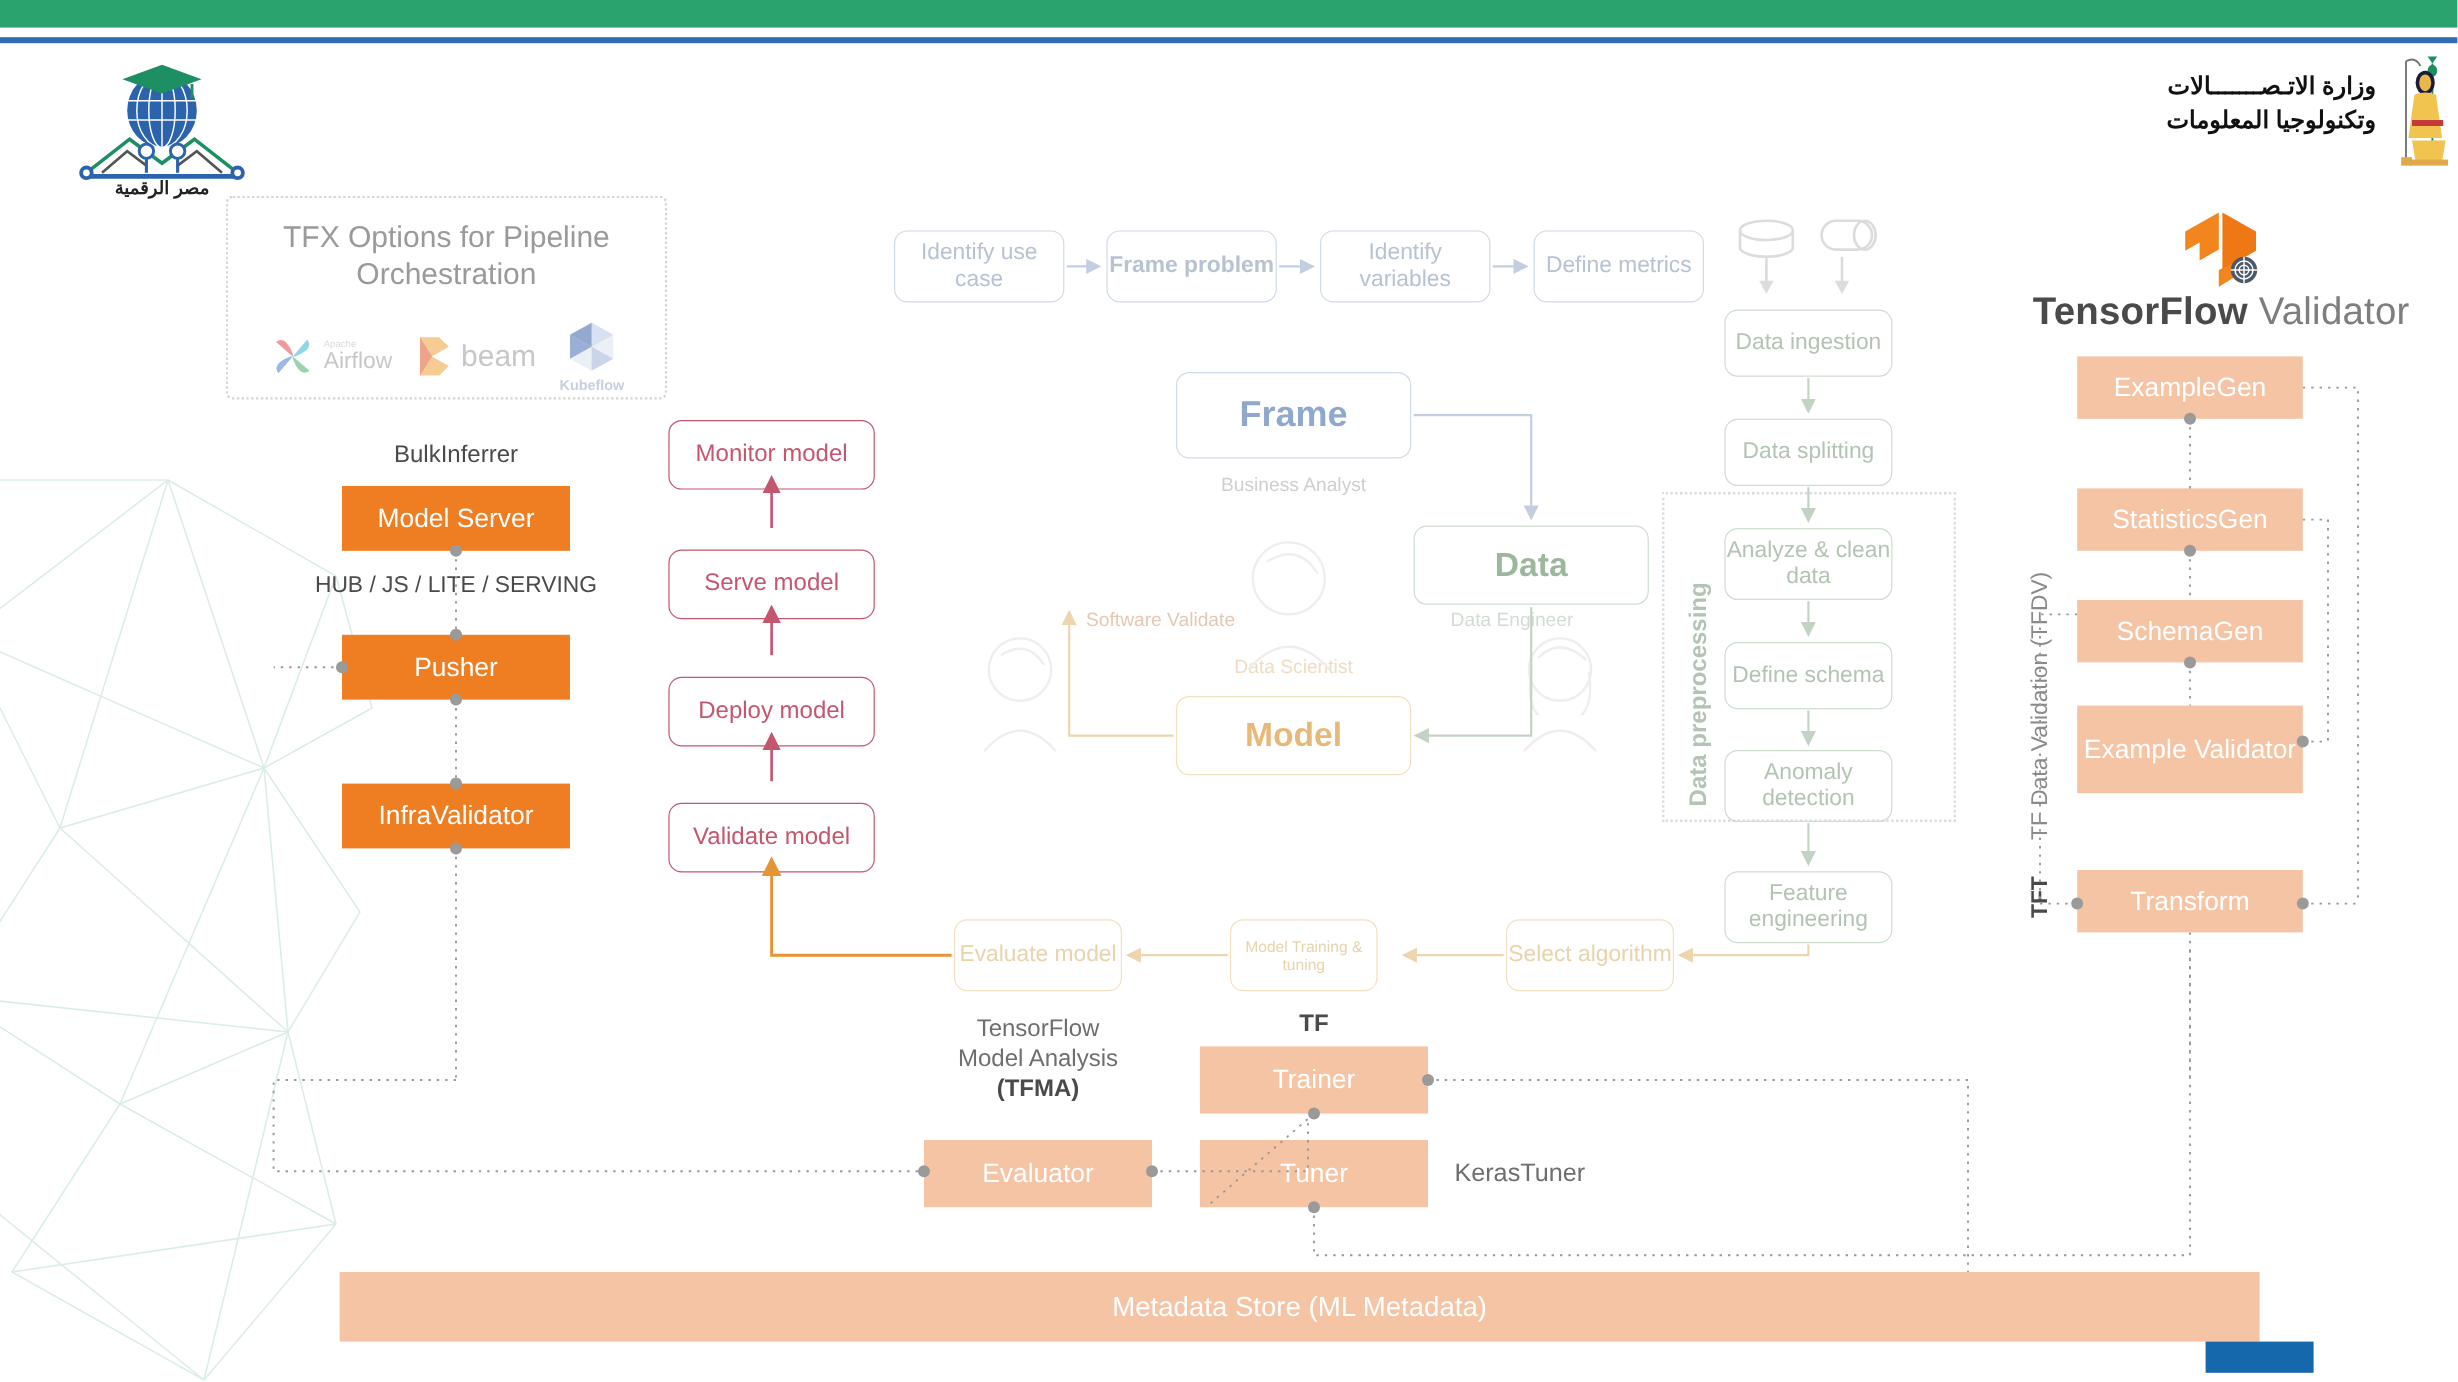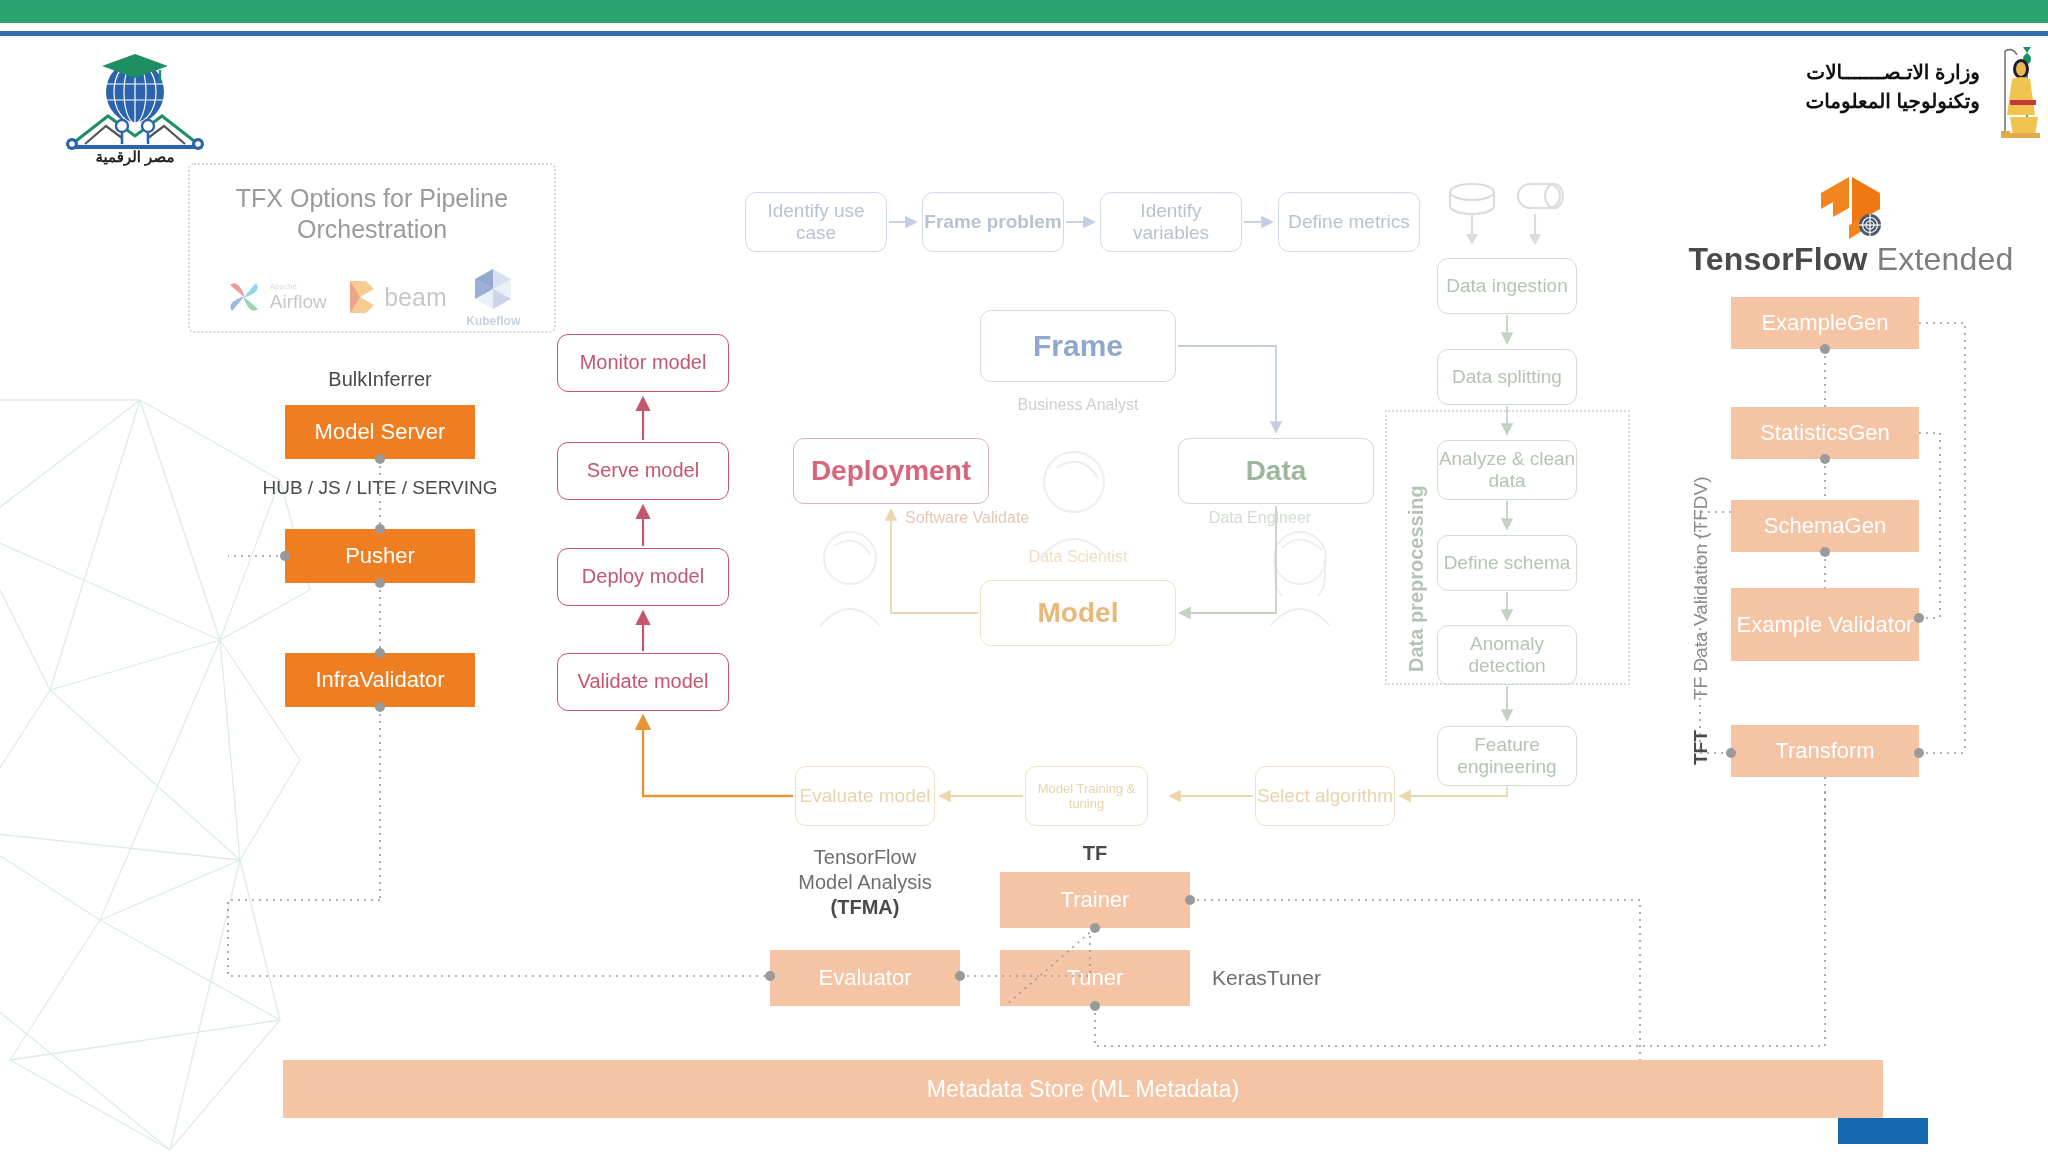--- a/index.html
+++ b/index.html
@@ -44,21 +44,21 @@
   .orch-logo.kube { flex-direction:column; gap:0; }
   .orch-logo.kube .lbl { font-size:12px; font-weight:bold; color:#9aa9c4; margin-top:2px; }
 
   
   .fbox { position:absolute; display:flex; align-items:center; justify-content:center;
       text-align:center; border-radius:11px; line-height:1.18; }
 
   .box-blue   { border:1.6px solid #cfdaea; color:#b7c2d3; }
   .box-green  { border:1.6px solid #cfddcf; color:#b4c4b4; }
   .box-orange { border:1.6px solid #f3e0c0; color:#e8d3ab; }
-  .box-red    { border:1.8px solid #c4566e; color:#c4566e; }
+  .box-red    { border:1.8px solid #c4566e; color:#c4566e;margin-top:16px; }
 
   .solid-orange { background:#ef7d22; color:#ffffff; border-radius:0; }
   .solid-peach  { background:#f5c4a5; color:#ffffff; border-radius:0; }
 
   .plain-label { position:absolute; color:#5c5c5c; }
 
   
   .dash-group { position:absolute; border:2px dotted #dcdcdc; }
 
   
@@ -158,21 +158,21 @@
       <path d="M33 2 L33 64 L46 56 L46 44 L33 50 Z" fill="#f2851d"></path>
       <circle cx="54" cy="50" r="11" fill="#4a5a6a"></circle>
       <g stroke="#fff" stroke-width="1.2" fill="none">
         <circle cx="54" cy="50" r="4"></circle>
           <circle cx="54" cy="50" r="7.5"></circle>
         <line x1="54" y1="39" x2="54" y2="61"></line>
           <line x1="43" y1="50" x2="65" y2="50"></line>
       </g>
     </svg>
     <div class="tfx-name">
-      <b>TensorFlow</b><span> Extended</span>
+      <b>TensorFlow</b><span> Validator</span>
     </div>
   </div>
 
   <div class="orch-box">
     <div class="orch-title">TFX Options for Pipeline Orchestration</div>
     <div class="orch-logos">
       <div class="orch-logo">
         <svg width="40" height="40" viewBox="0 0 40 40">
           <path d="M20 20 L6 8 Q14 2 20 18 Z" fill="#e04b4b"></path>
           <path d="M20 20 L32 6 Q38 14 22 20 Z" fill="#3bb3d6"></path>
@@ -215,23 +215,20 @@
     </div>
   <div class="fbox box-blue" style="left:1278px; top:192px; width:142px; height:60px; font-size:19px;">
       <span>Define metrics</span>
     </div>
 
   <div class="fbox box-blue" style="left:980px; top:310px; width:196px; height:72px; font-size:30px; font-weight:bold; color:#8fa8cc;">
       <span>Frame</span>
     </div>
   <div class="plain-label" style="left:980px; top:396px; width:196px; text-align:center; font-size:16px; color:#cfcfcf;">Business Analyst</div>
 
-  <div class="fbox box-red" style="left:793px; top:438px; width:196px; height:66px; font-size:28px; font-weight:bold; color:#d9647c; border-color:#e0b4be;">
-      <span>Deployment</span>
-    </div>
   <div class="plain-label" style="left:905px; top:508px; width:130px; font-size:16px; color:#e6c7b3; line-height:1.3;">
     <span>Software Validate</span>
   </div>
 
   <div class="fbox box-orange" style="left:980px; top:580px; width:196px; height:66px; font-size:28px; font-weight:bold; color:#e8b878;">
       <span>Model</span>
     </div>
   <div class="plain-label" style="left:980px; top:548px; width:196px; text-align:center; font-size:16px; color:#f0dcc2;">Data Scientist</div>
 
   <div class="fbox box-green" style="left:1178px; top:438px; width:196px; height:66px; font-size:28px; font-weight:bold; color:#9cb79c;">

